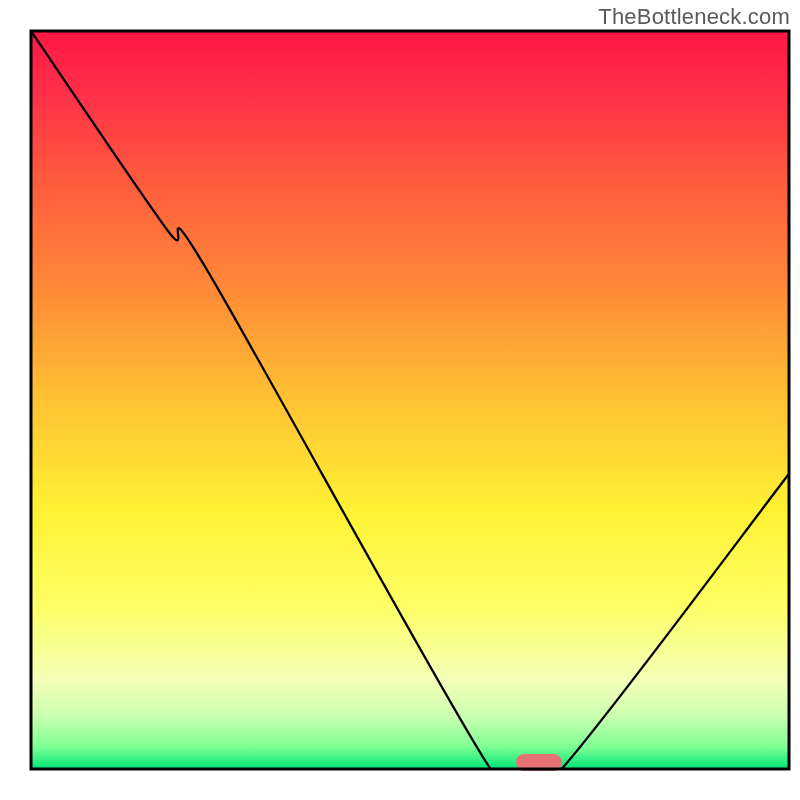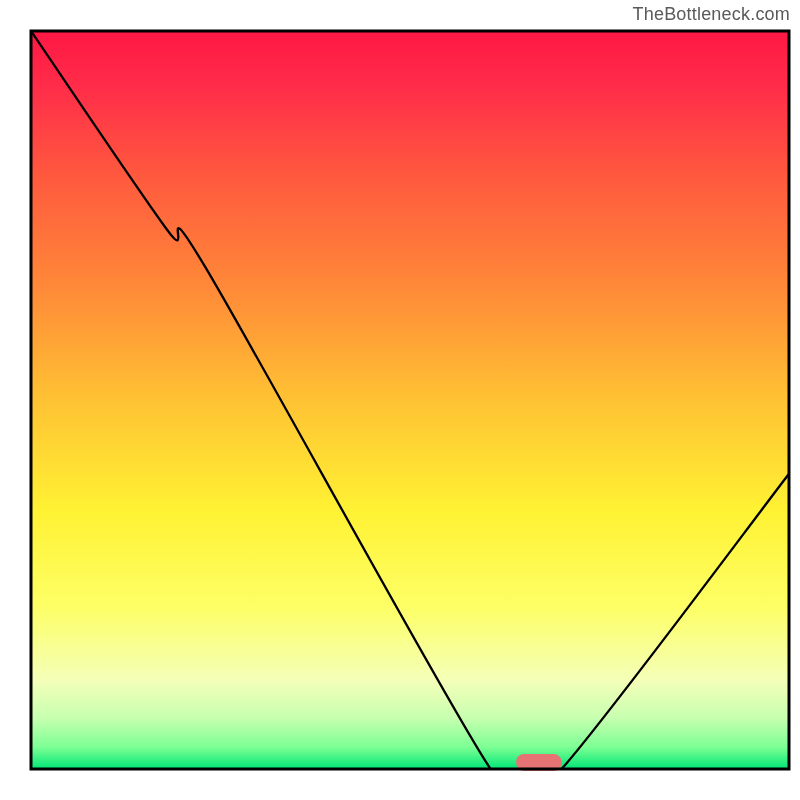--- a/index.html
+++ b/index.html
@@ -12,21 +12,21 @@
   }
   .container {
     position: relative;
     width: 800px;
     height: 800px;
   }
   .watermark {
     position: absolute;
     top: 4px;
     right: 10px;
-    font-size: 18px;
+    font-size: 22px;
     font-weight: 500;
     color: #5a5a5a;
     letter-spacing: 0.2px;
     z-index: 10;
   }
   svg.chart {
     position: absolute;
     top: 0;
     left: 0;
   }

